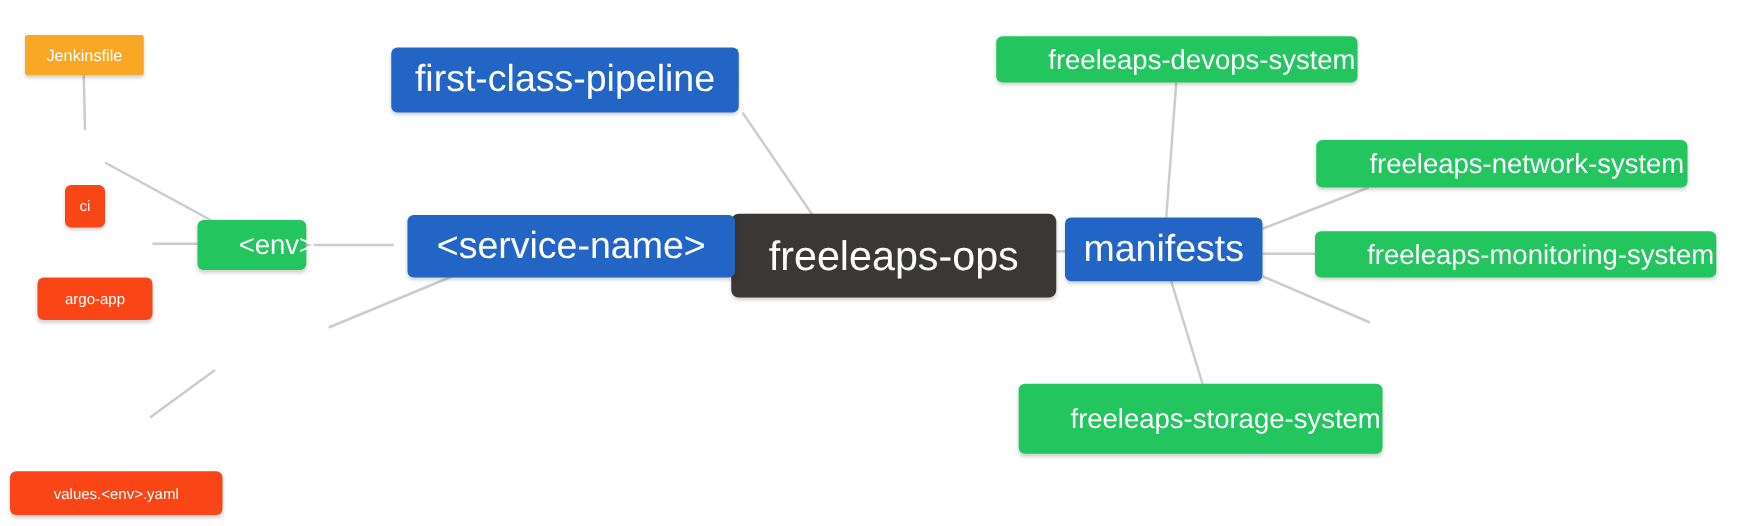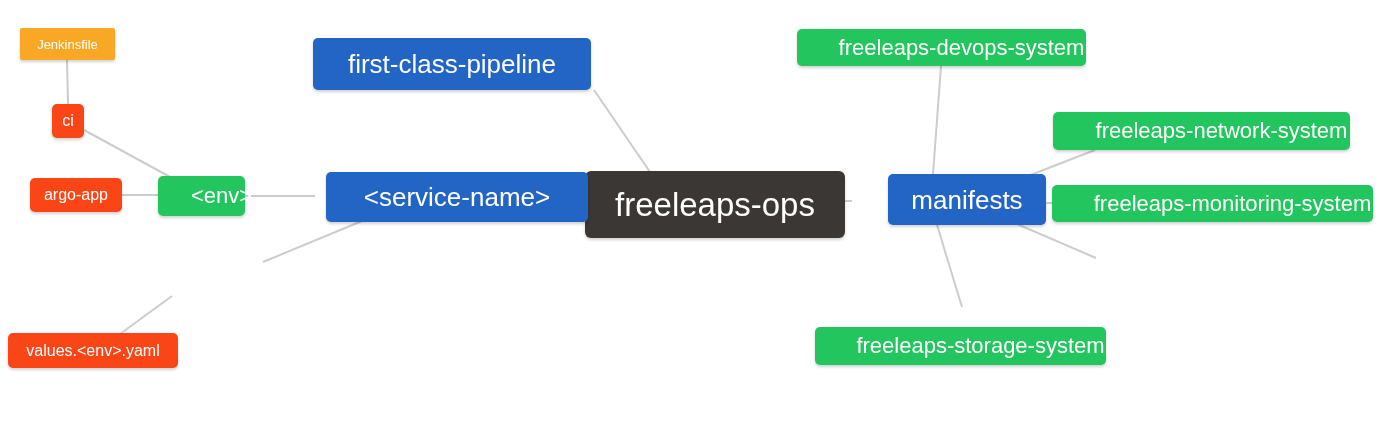--- a/index.html
+++ b/index.html
@@ -18,23 +18,23 @@
     display:flex;align-items:center;justify-content:center;
     color:var(--c-text,#fff);
     border-radius:5px;
     white-space:nowrap;
     line-height:1;
     box-shadow:0 2px 3px rgba(0,0,0,0.18);
     cursor:pointer;
     user-select:none;
   }
   .root{background:var(--c-root,#3B3734);font-size:33px;border-radius:6px;}
-  .d1{background:var(--c-level1,#2265C4);font-size:26px;}
+  .d1{background:var(--c-level1,#2265C4);font-size:30px;}
   .d2{background:var(--c-level2,#22C55E);font-size:22px;padding-left:40px;}
-  .d3{background:var(--c-level3,#FA4616);font-size:16px;}
+  .d3{background:var(--c-level3,#FA4616);font-size:12px;margin-top:44px;}
   .d4{background:var(--c-level4,#F9A825);font-size:13px;border-radius:2px;}
 </style>
 </head>
 <body>
 
 <div class="canvas">
 
   <svg class="edges" width="1390" height="421" viewBox="0 0 1390 421">
     <line x1="67" y1="60" x2="68" y2="104"></line>
     <line x1="84" y1="130" x2="172" y2="178"></line>
@@ -48,24 +48,24 @@
     <line x1="933" y1="174" x2="941" y2="66"></line>
     <line x1="1010" y1="183" x2="1095" y2="150"></line>
     <line x1="1010" y1="203" x2="1052" y2="203"></line>
     <line x1="1010" y1="221" x2="1096" y2="258"></line>
     <line x1="937" y1="225" x2="962" y2="307"></line>
   </svg>
 
   <div class="node root" style="left:585px;  top:171px; width:260px; height:67px;">freeleaps-ops</div>
   <div class="node d1" style="left:313px;  top:38px;  width:278px; height:52px;">first-class-pipeline</div>
   <div class="node d1" style="left:326px;  top:172px; width:262px; height:50px;">&lt;service-name&gt;</div>
-  <div class="node d1" style="left:888px;  top:174px; width:158px; height:51px;">manifests</div>
+  <div class="node d1" style="left:852px;  top:174px; width:158px; height:51px;">manifests</div>
   <div class="node d2" style="left:158px;  top:176px; width:87px;  height:40px;">&lt;env&gt;</div>
   <div class="node d2" style="left:797px;  top:29px;  width:289px; height:37px;">freeleaps-devops-system</div>
   <div class="node d2" style="left:1053px; top:112px; width:297px; height:38px;">freeleaps-network-system</div>
   <div class="node d2" style="left:1052px; top:185px; width:321px; height:37px;text-align:right;">freeleaps-monitoring-system</div>
-  <div class="node d2" style="left:815px;  top:307px; width:291px; height:38px;margin-top:20px;">freeleaps-storage-system</div>
+  <div class="node d2" style="left:815px;  top:307px; width:291px; height:56px;">freeleaps-storage-system</div>
   <div class="node d3" style="left:52px;   top:104px; width:32px;  height:34px;">ci</div>
   <div class="node d3" style="left:30px;   top:178px; width:92px;  height:34px;">argo-app</div>
   <div class="node d3" style="left:8px;    top:333px; width:170px; height:35px;">values.&lt;env&gt;.yaml</div>
   <div class="node d4" style="left:20px;   top:28px;  width:95px;  height:32px;">Jenkinsfile</div>
 
 </div>
 
 </body></html>

